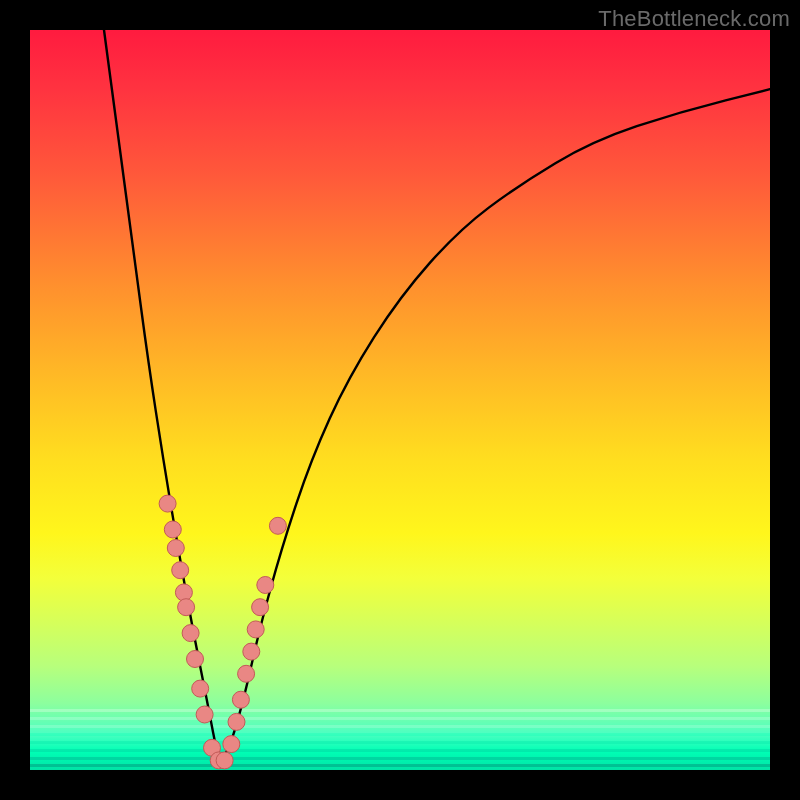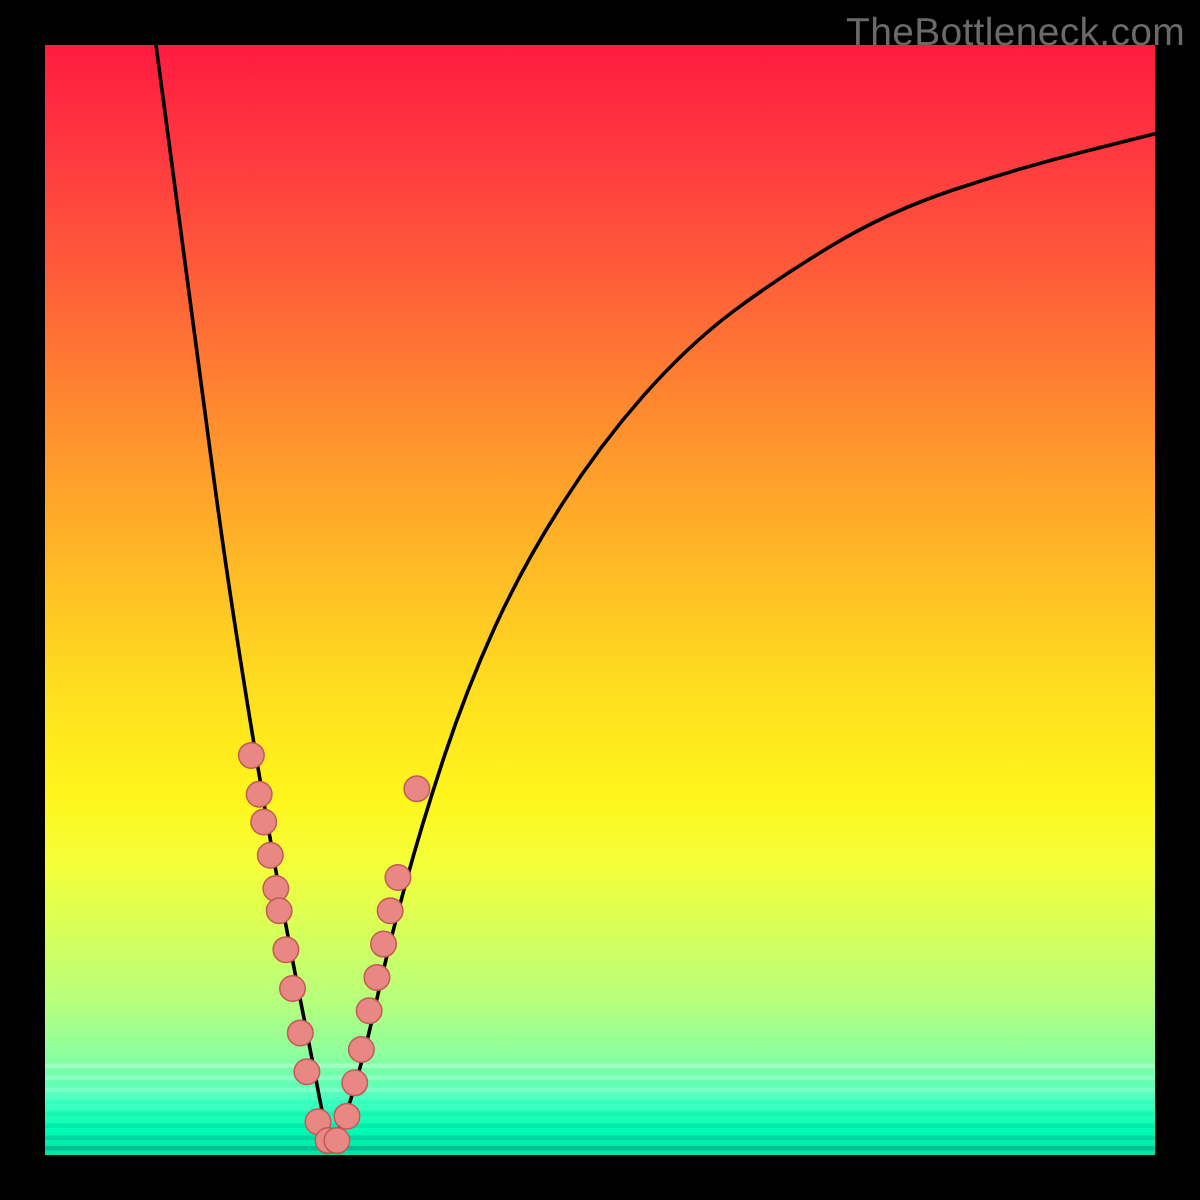--- a/index.html
+++ b/index.html
@@ -47,21 +47,21 @@
     position: absolute;
     left: 0;
     width: 100%;
     height: 3px;
   }
   .watermark {
     position: absolute;
     top: 6px;
     right: 10px;
     color: #6a6a6a;
-    font-size: 26px;
+    font-size: 22px;
     font-weight: 500;
     letter-spacing: 0.2px;
     user-select: none;
   }
   svg.curve {
     position: absolute;
     left: 0;
     top: 0;
     width: 740px;
     height: 740px;

